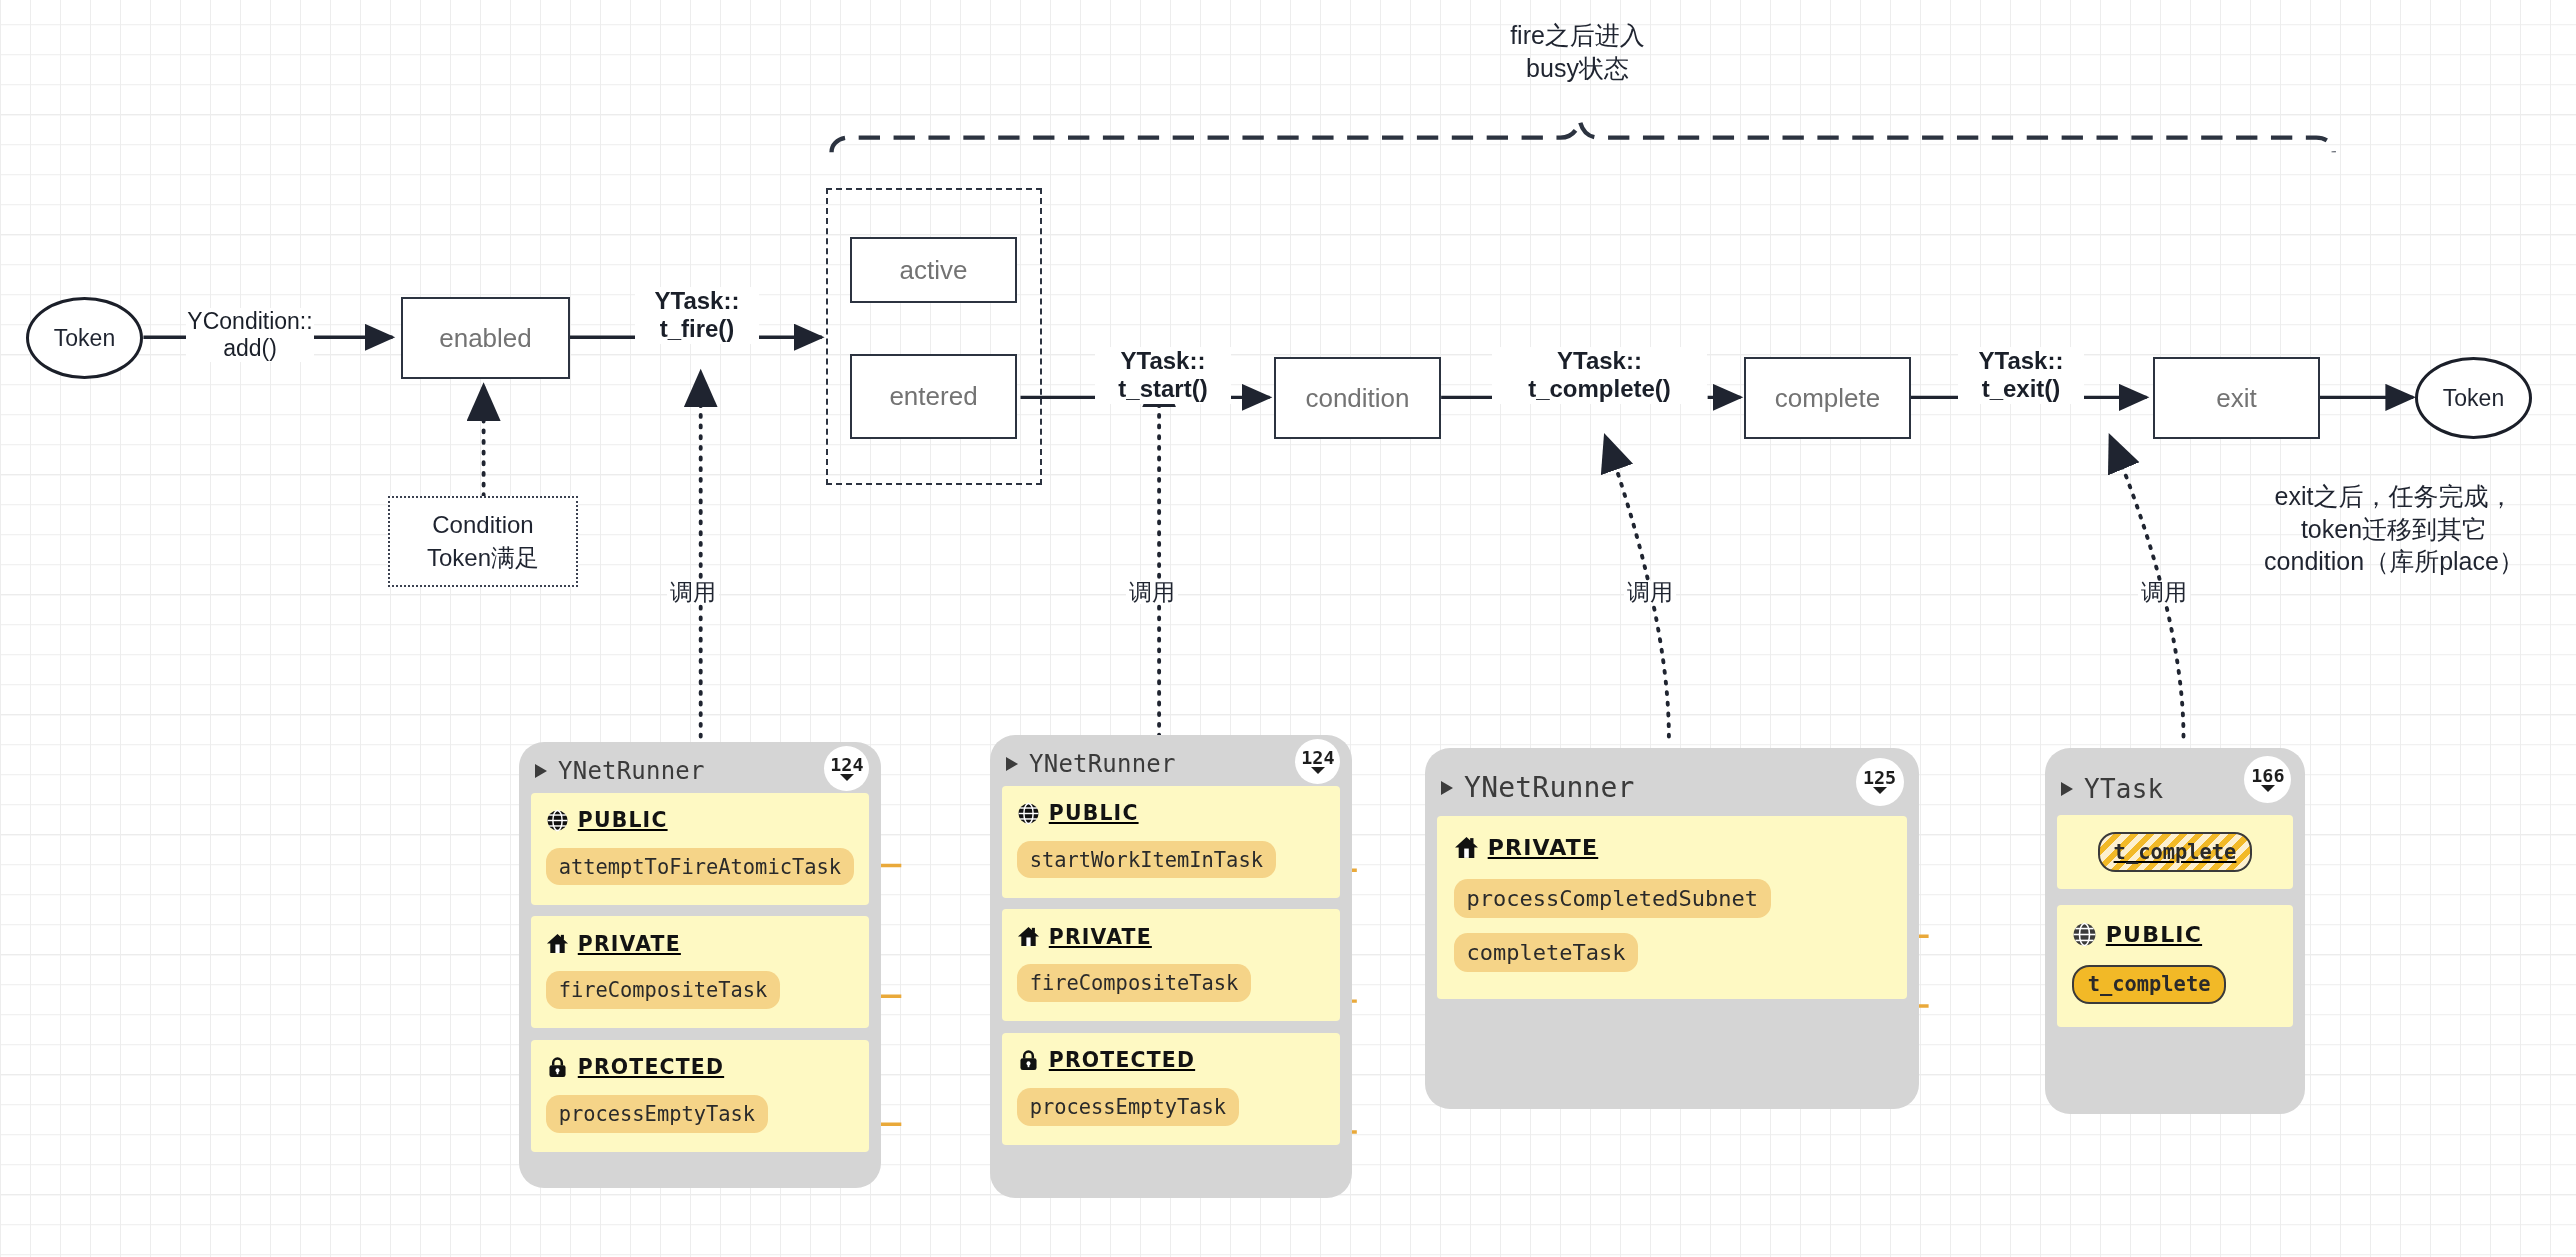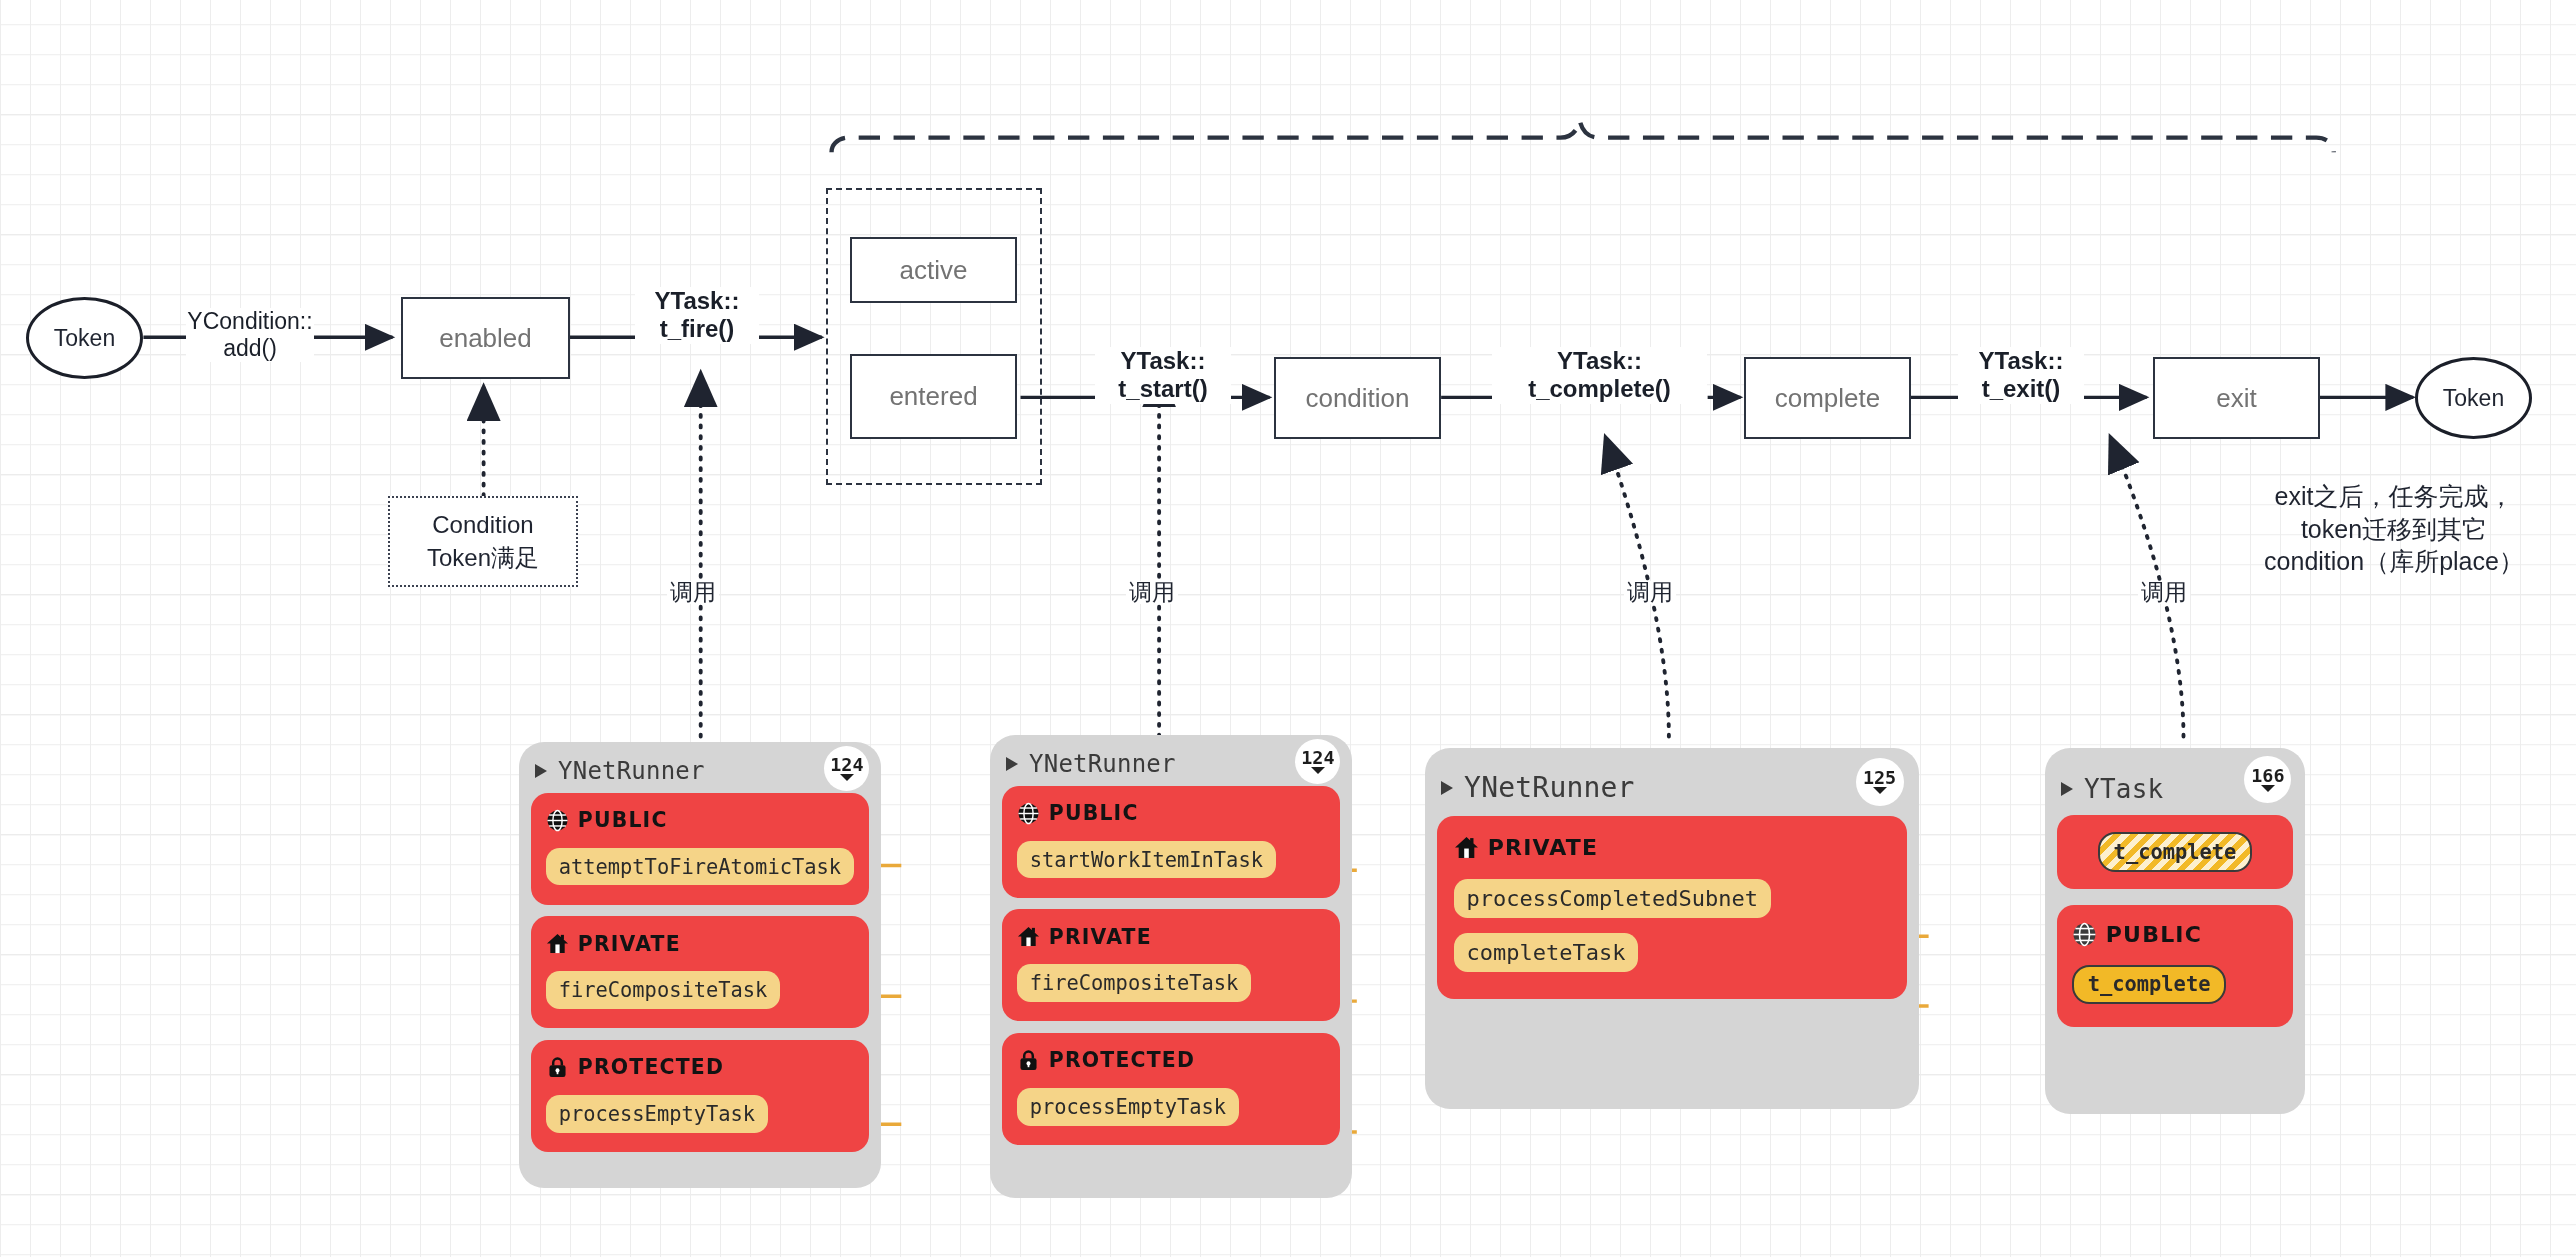--- a/index.html
+++ b/index.html
@@ -168,23 +168,24 @@
     border-top: 7.8px solid #1d1d1d;
     margin-top: 1px;
   }
   .card-body {
     padding: 0 11.6px 13.6px 11.6px;
     display: flex;
     flex-direction: column;
     gap: 11.6px;
   }
   .scope-block {
-    background: #ef4444;
-    border-radius: 17px;
+    background: #fef9c3;
+    border-radius: 4px;
     padding: 15.5px 15.5px 19.4px 15.5px;
+    text-decoration: underline;
   }
   .scope-head {
     display: flex;
     align-items: center;
     gap: 8.7px;
     margin-bottom: 15.5px;
   }
   .scope-name {
     font-family: "DejaVu Sans", sans-serif;
     font-size: 20.4px;
@@ -289,20 +290,22 @@
     <span>enabled</span>
   </div>
 
   <div class="dotted-note" style="left:388px; top:496px; width:190px; height:91px;">Condition
 Token满足</div>
 
   <div class="edge-label" style="left:635px; top:287px; width:124px;">YTask::
 t_fire()</div>
   <div class="call-label" style="left:667px; top:581px;">调用</div>
 
+  <div class="note-text" style="left:1403px; top:19.4px; width:349px;">fire之后进入
+busy状态</div>
 
   <div class="dashed-group" style="left:826px; top:188px; width:216px; height:297px;"></div>
 
   <div class="state-box" style="left:850px; top:237px; width:167px; height:66px;">
     <span>active</span>
   </div>
   <div class="state-box" style="left:850px; top:354px; width:167px; height:85px;">
     <span>entered</span>
   </div>
 

